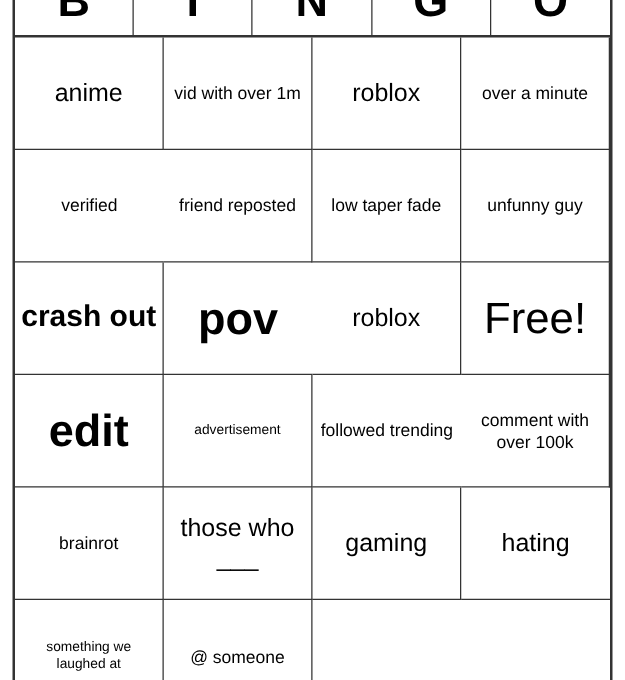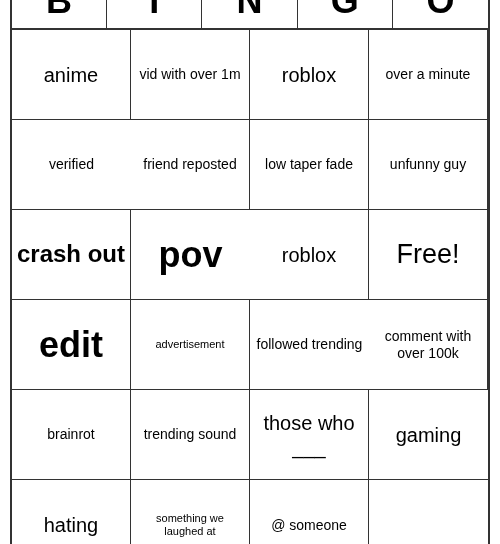--- a/index.html
+++ b/index.html
@@ -74,21 +74,21 @@
 
     .size-medium {
       font-size: 14px;
     }
 
     .size-large {
       font-size: 20px;
     }
 
     .size-xlarge {
-      font-size: 27px;
+      font-size: 35px;
       font-weight: normal;
     }
 
     .size-xxlarge {
       font-size: 36px;
       font-weight: normal;
     }
   </style>
 </head>
 <body>
@@ -147,23 +147,20 @@
       <div class="bingo-cell">
         <span class="cell-text size-medium">followed trending</span>
       </div>
       <div class="bingo-cell">
         <span class="cell-text size-medium">comment with over 100k</span>
       </div>
       <div class="bingo-cell">
         <span class="cell-text size-medium">brainrot</span>
       </div>
       <div class="bingo-cell">
-        <span class="cell-text size-medium">trending sound</span>
-      </div>
-      <div class="bingo-cell">
         <span class="cell-text size-large">those who ___</span>
       </div>
       <div class="bingo-cell">
         <span class="cell-text size-large">gaming</span>
       </div>
       <div class="bingo-cell">
         <span class="cell-text size-large">hating</span>
       </div>
       <div class="bingo-cell">
         <span class="cell-text size-small">something we laughed at</span>

